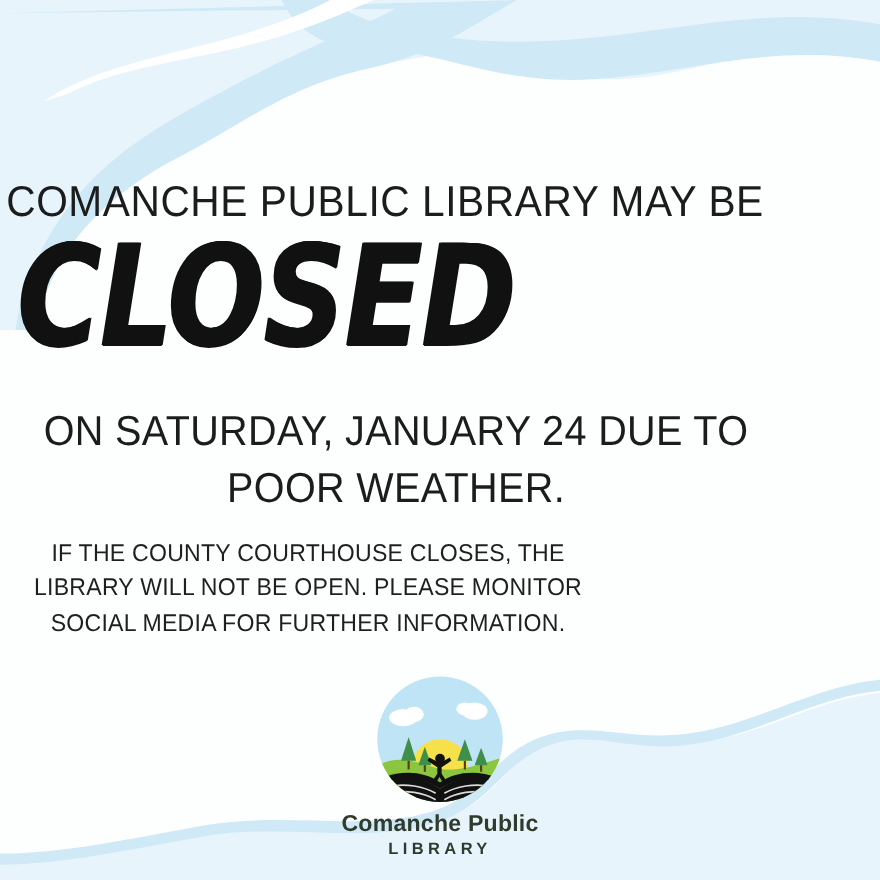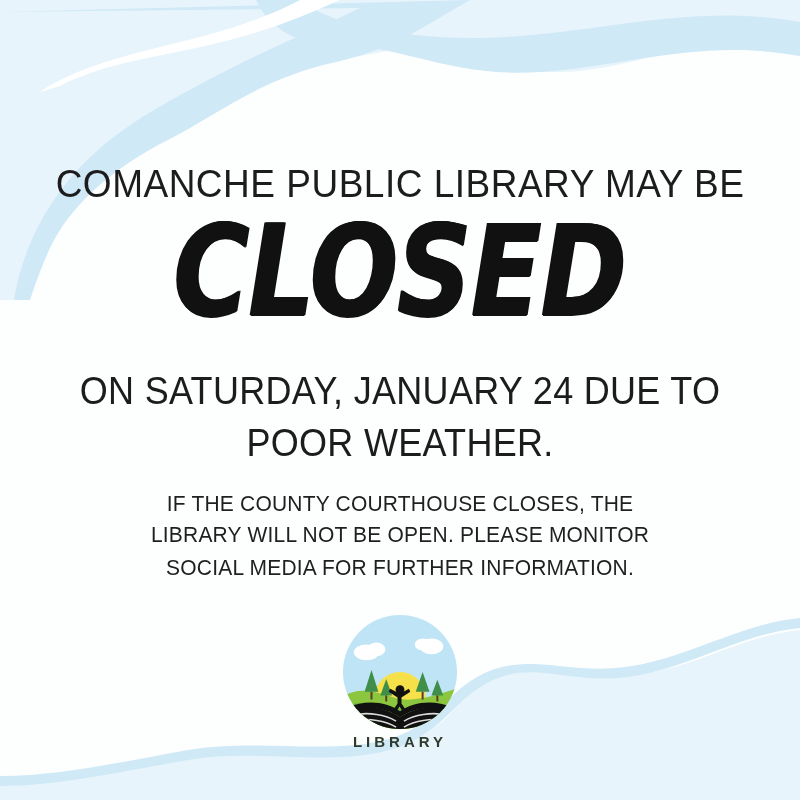--- a/index.html
+++ b/index.html
@@ -42,21 +42,20 @@
 
   
   .content {
     position: absolute;
     top: 0;
     left: 0;
     width: 800px;
     height: 772px;
     display: flex;
     flex-direction: column;
-    align-items: center;
     z-index: 5;
   }
 
   .headline {
     margin-top: 158px;
     width: 700px;
     text-align: center;
     font-family: "Liberation Sans", sans-serif;
     font-weight: 400;
     font-size: 37px;
@@ -202,17 +201,18 @@
             <path d="M108,104 C92,100 74,104 64,110" fill="none"></path>
             <path d="M108,110 C92,106 74,110 64,116" fill="none"></path>
           </g>
 
           <g fill="#111111">
             <circle cx="60" cy="78" r="4.5"></circle>
             <path d="M60,82 l-10,-5 l-1.5,3 l9,6 l0,6 l-6,9 l3,2 l5,-8 l5,8 l3,-2 l-6,-9 l0,-6 l9,-6 l-1.5,-3 z"></path>
           </g>
         </g>
       </svg>
+      <div class="logo-name">Comanche Public</div>
       <div class="logo-sub">LIBRARY</div>
     </div>
 
   </div>
 </div>
 
 </body></html>

